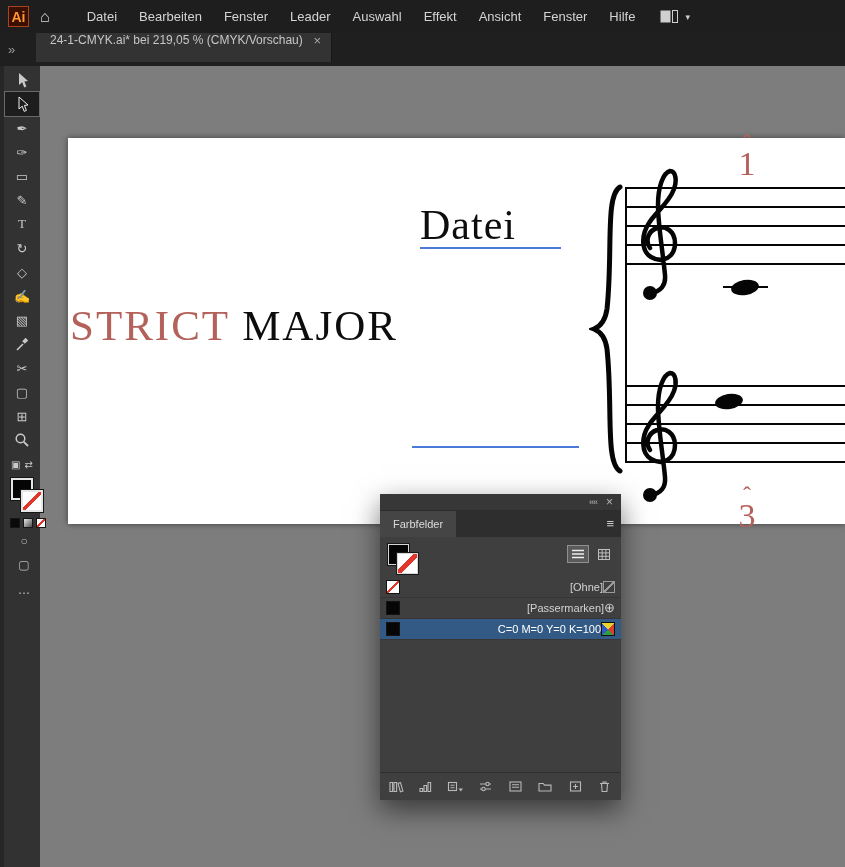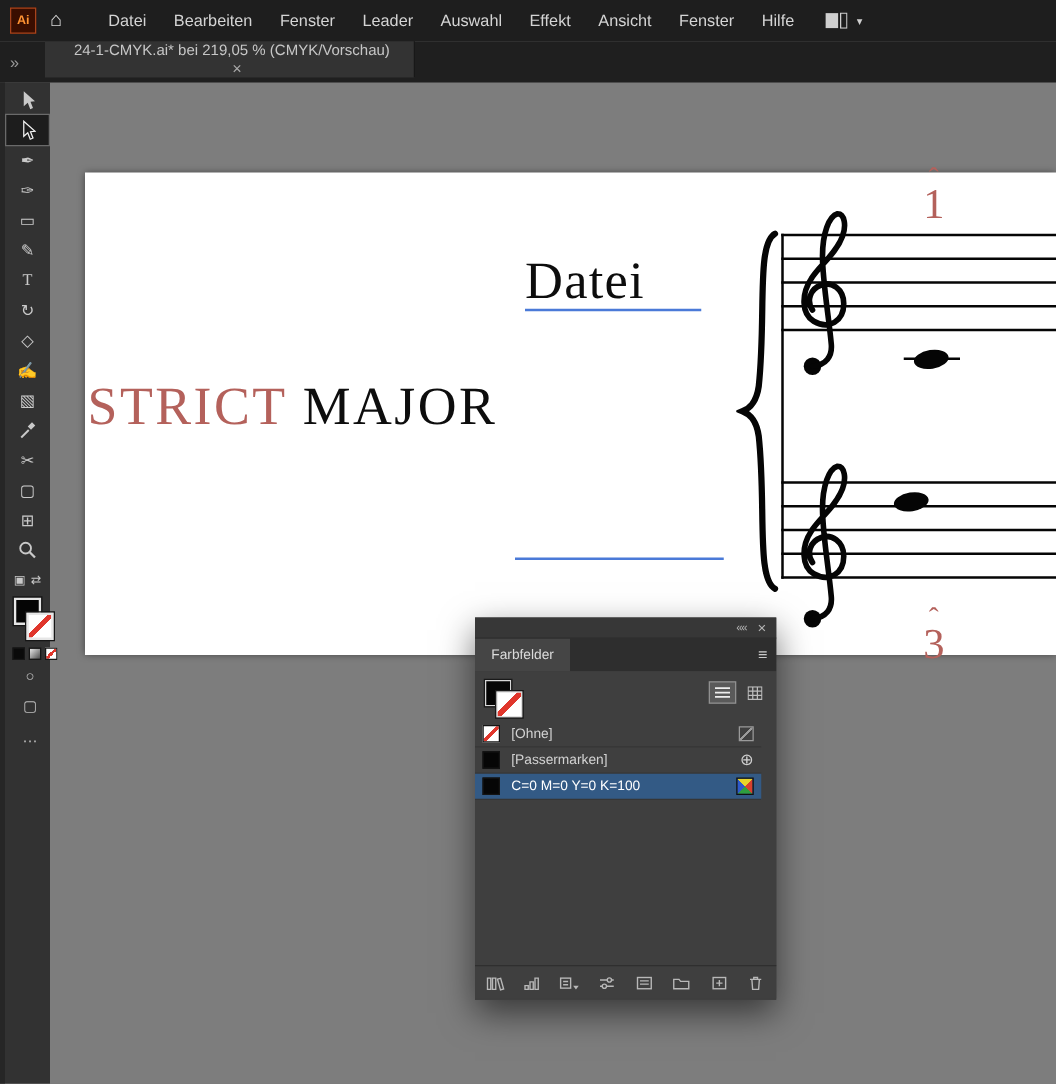--- a/index.html
+++ b/index.html
@@ -1,33 +1,33 @@
 <!DOCTYPE html>
 <html style="--accent-red: #b4615b; --selection-blue: #335a85; --underline-blue: #4a7ad8; --swatch-none-red: #e0362c;"><head>
 <meta charset="utf-8">
 <style>
   html,body{margin:0;padding:0;}
   body{position:relative;width:845px;height:867px;overflow:hidden;background:#7d7d7d;
        font-family:"Liberation Sans",sans-serif;-webkit-font-smoothing:antialiased;}
 
   
   .menubar{position:absolute;top:0;left:0;right:0;height:33px;background:#1e1e1e;display:flex;align-items:center;z-index:40;}
-  .ai-logo{width:21px;height:21px;margin-left:8px;background:#3a0e00;color:#ff9433;font-weight:bold;font-size:10px;
+  .ai-logo{width:21px;height:21px;margin-left:8px;background:#3a0e00;color:#ff9433;font-weight:bold;font-size:14px;
            display:flex;align-items:center;justify-content:center;border:1px solid #a8441c;box-sizing:border-box;}
   .home-icon{margin-left:11px;color:#d8d8d8;font-size:16px;line-height:33px;}
   .menu-items{display:flex;margin-left:26px;}
   .menu-item{color:#d4d4d4;font-size:13px;padding:0 11px;line-height:33px;cursor:default;}
   .workspace{margin-left:14px;display:flex;align-items:center;gap:7px;color:#cfcfcf;}
   .ws-chevron{font-size:9px;color:#cfcfcf;}
 
   
   .tabbar{position:absolute;top:33px;left:0;right:0;height:33px;background:#1f1f1f;z-index:35;}
   .dock-toggle{position:absolute;left:8px;top:0;line-height:33px;color:#9a9a9a;font-size:13px;}
   .doc-tab{position:absolute;left:36px;top:0;width:296px;height:29px;background:#333333;border-right:1px solid #181818;
-           display:flex;align-items:center;box-sizing:border-box;padding:0 10px 0 14px;flex-direction:column;}
+           display:flex;box-sizing:border-box;padding:0 10px 0 14px;}
   .doc-tab .title{flex:1;color:#c6c6c6;font-size:12px;white-space:nowrap;overflow:hidden;}
   .tab-close{color:#a8a8a8;font-size:13px;margin-left:8px;}
 
   
   .toolbar{position:absolute;left:0;top:66px;width:40px;bottom:0;background:#323232;border-left:4px solid #262626;
            box-sizing:border-box;z-index:30;}
   .tool{position:absolute;left:1px;width:34px;height:24px;display:flex;align-items:center;justify-content:center;
         color:#c9c9c9;font-size:13px;}
   .tool.active{background:#1d1d1d;outline:1px solid #6a6a6a;}
   .tool svg{display:block;}
@@ -85,21 +85,21 @@
   .panel-menu-icon{position:absolute;right:7px;top:6px;color:#c9c9c9;font-size:13px;line-height:14px;}
   .panel-body{position:relative;height:262px;background:#3f3f3f;}
   .p-proxy-fill{position:absolute;left:8px;top:7px;width:19px;height:19px;background:#050505;border:1px solid #d6d6d6;
                 outline:1px solid #191919;z-index:2;}
   .p-proxy-none{position:absolute;left:17px;top:16px;width:19px;height:19px;background:#fff;border:1px solid #d6d6d6;
                 outline:1px solid #191919;z-index:3;
                 background-image:linear-gradient(135deg,transparent 42%,var(--swatch-none-red,#e0362c) 42%,var(--swatch-none-red,#e0362c) 58%,transparent 58%);}
   .view-btn{position:absolute;top:8px;width:22px;height:18px;display:flex;align-items:center;justify-content:center;box-sizing:border-box;}
   .view-list{right:32px;background:#5a5a5a;border:1px solid #909090;}
   .view-grid{right:6px;border:1px solid transparent;}
-  .swatch-list{position:absolute;left:0;right:12px;top:40px;}
+  .swatch-list{position:absolute;left:0;right:0;top:40px;text-align:right;}
   .s-row{height:21px;display:flex;align-items:center;padding:0 6px;border-bottom:1px solid #363636;box-sizing:border-box;}
   .s-row.selected{background:var(--selection-blue,#335a85);}
   .s-chip{width:14px;height:14px;border:1px solid #141414;margin-right:9px;box-sizing:border-box;}
   .chip-black{background:#060606;}
   .chip-none{background:#fff;background-image:linear-gradient(135deg,transparent 42%,var(--swatch-none-red,#e0362c) 42%,var(--swatch-none-red,#e0362c) 58%,transparent 58%);}
   .s-label{flex:1;color:#d2d2d2;}
   .s-row.selected .s-label{color:#ffffff;}
   .none-ind{width:12px;height:12px;border:1px solid #9a9a9a;box-sizing:border-box;
             background-image:linear-gradient(135deg,transparent 44%,#9a9a9a 44%,#9a9a9a 56%,transparent 56%);}
   .reg-ind{color:#cfcfcf;font-size:13px;line-height:12px;}

